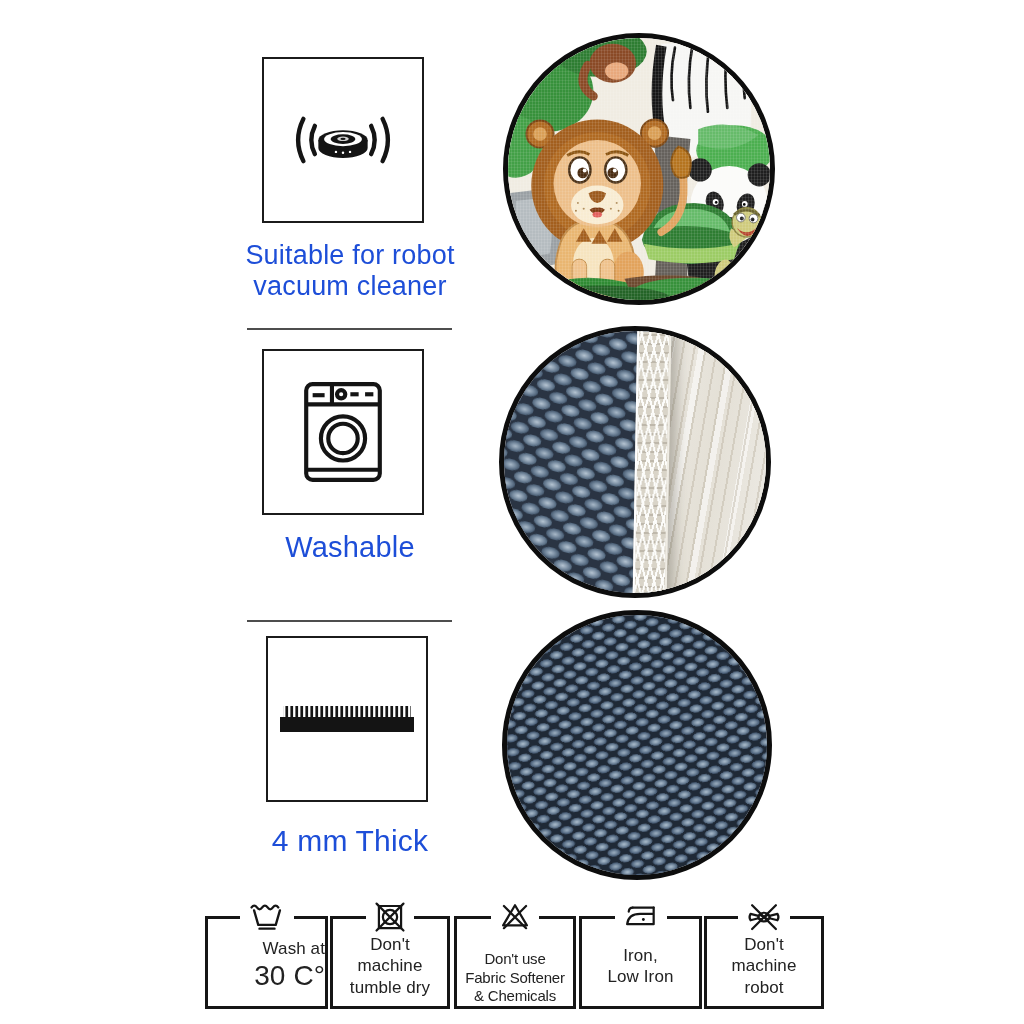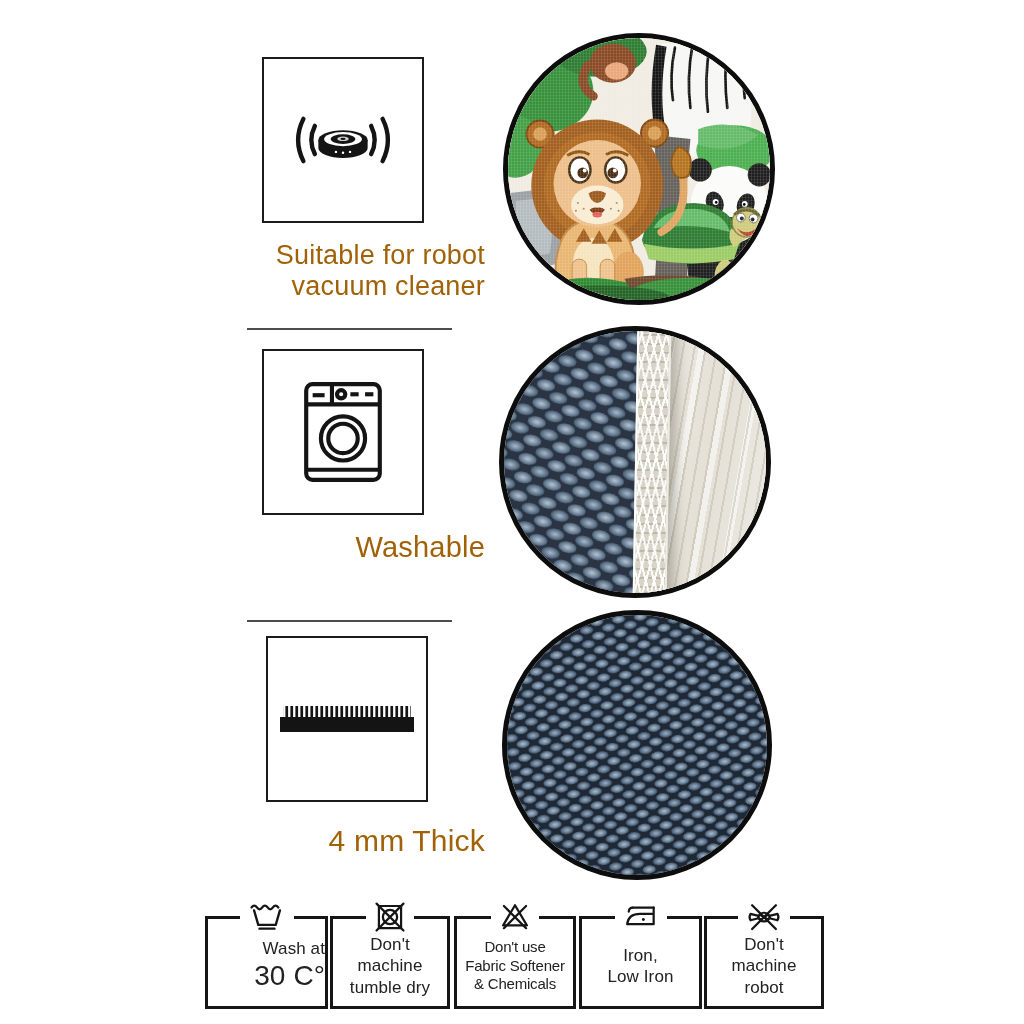--- a/index.html
+++ b/index.html
@@ -6,22 +6,22 @@
   .page{position:relative;width:1024px;height:1024px;background:#fff;overflow:hidden;
         font-family:"Liberation Sans",sans-serif;color:#1c1c1c;}
 
   
   .icon-box{position:absolute;width:162px;height:166px;border:2.5px solid #1b1b1b;
             background:#fff;display:flex;align-items:center;justify-content:center;box-sizing:border-box;}
   .pos-s1{left:262px;top:57px;}
   .pos-s2{left:262px;top:349px;}
   .pos-s3{left:266px;top:636px;}
 
-  .feature-label{position:absolute;left:215px;width:270px;text-align:right;
-                 color:#a16207;letter-spacing:.2px;}
+  .feature-label{position:absolute;left:215px;width:270px;text-align:center;
+                 color:#1d4ed8;letter-spacing:.2px;}
   .pos-l1{top:240px;font-size:27px;line-height:1.13;}
   .pos-l2{top:531px;font-size:29px;}
   .pos-l3{top:818px;font-size:30px;margin-top:6px;}
   .feature-label span{display:block;}
 
   .divider{position:absolute;left:247px;width:205px;height:2px;background:#4d4d4d;}
   .pos-d1{top:328px;}
   .pos-d2{top:620px;}
 
   
@@ -66,21 +66,21 @@
        repeating-linear-gradient(0deg,rgba(120,110,95,.28) 0 2px,rgba(0,0,0,0) 2px 9px);
      border-left:2px solid #ffffff;border-right:2px solid #efece4;
      box-shadow:7px 0 12px rgba(90,85,70,.38);}
 
   
   .care-box{position:absolute;top:916px;height:80px;border:3px solid #161616;background:#fff;
             box-sizing:content-box;display:flex;flex-direction:column;align-items:center;
             justify-content:center;padding-top:7px;text-align:center;}
   .cb1{left:205px;width:117px;align-items:flex-end;}
   .cb2{left:330px;width:114px;}
-  .cb3{left:454px;width:116px;}
+  .cb3{left:454px;width:116px;justify-content:flex-end;}
   .cb4{left:579px;width:117px;}
   .cb5{left:704px;width:114px;}
   .care-line{display:block;font-size:17px;line-height:1.24;color:#222;letter-spacing:.1px;}
   .cb1 .care-line.l2{font-size:28px;}
   .cb3 .care-line{font-size:15px;letter-spacing:-.2px;}
   .care-icon{position:absolute;top:0;left:50%;transform:translate(-50%,-55%);
              background:#fff;padding:0 5px;line-height:0;}
 
   svg .s{fill:none;stroke:#151515;stroke-width:2.8;stroke-linecap:round;stroke-linejoin:round;}
   svg .sb{fill:none;stroke:#141414;stroke-width:5;stroke-linecap:round;}

